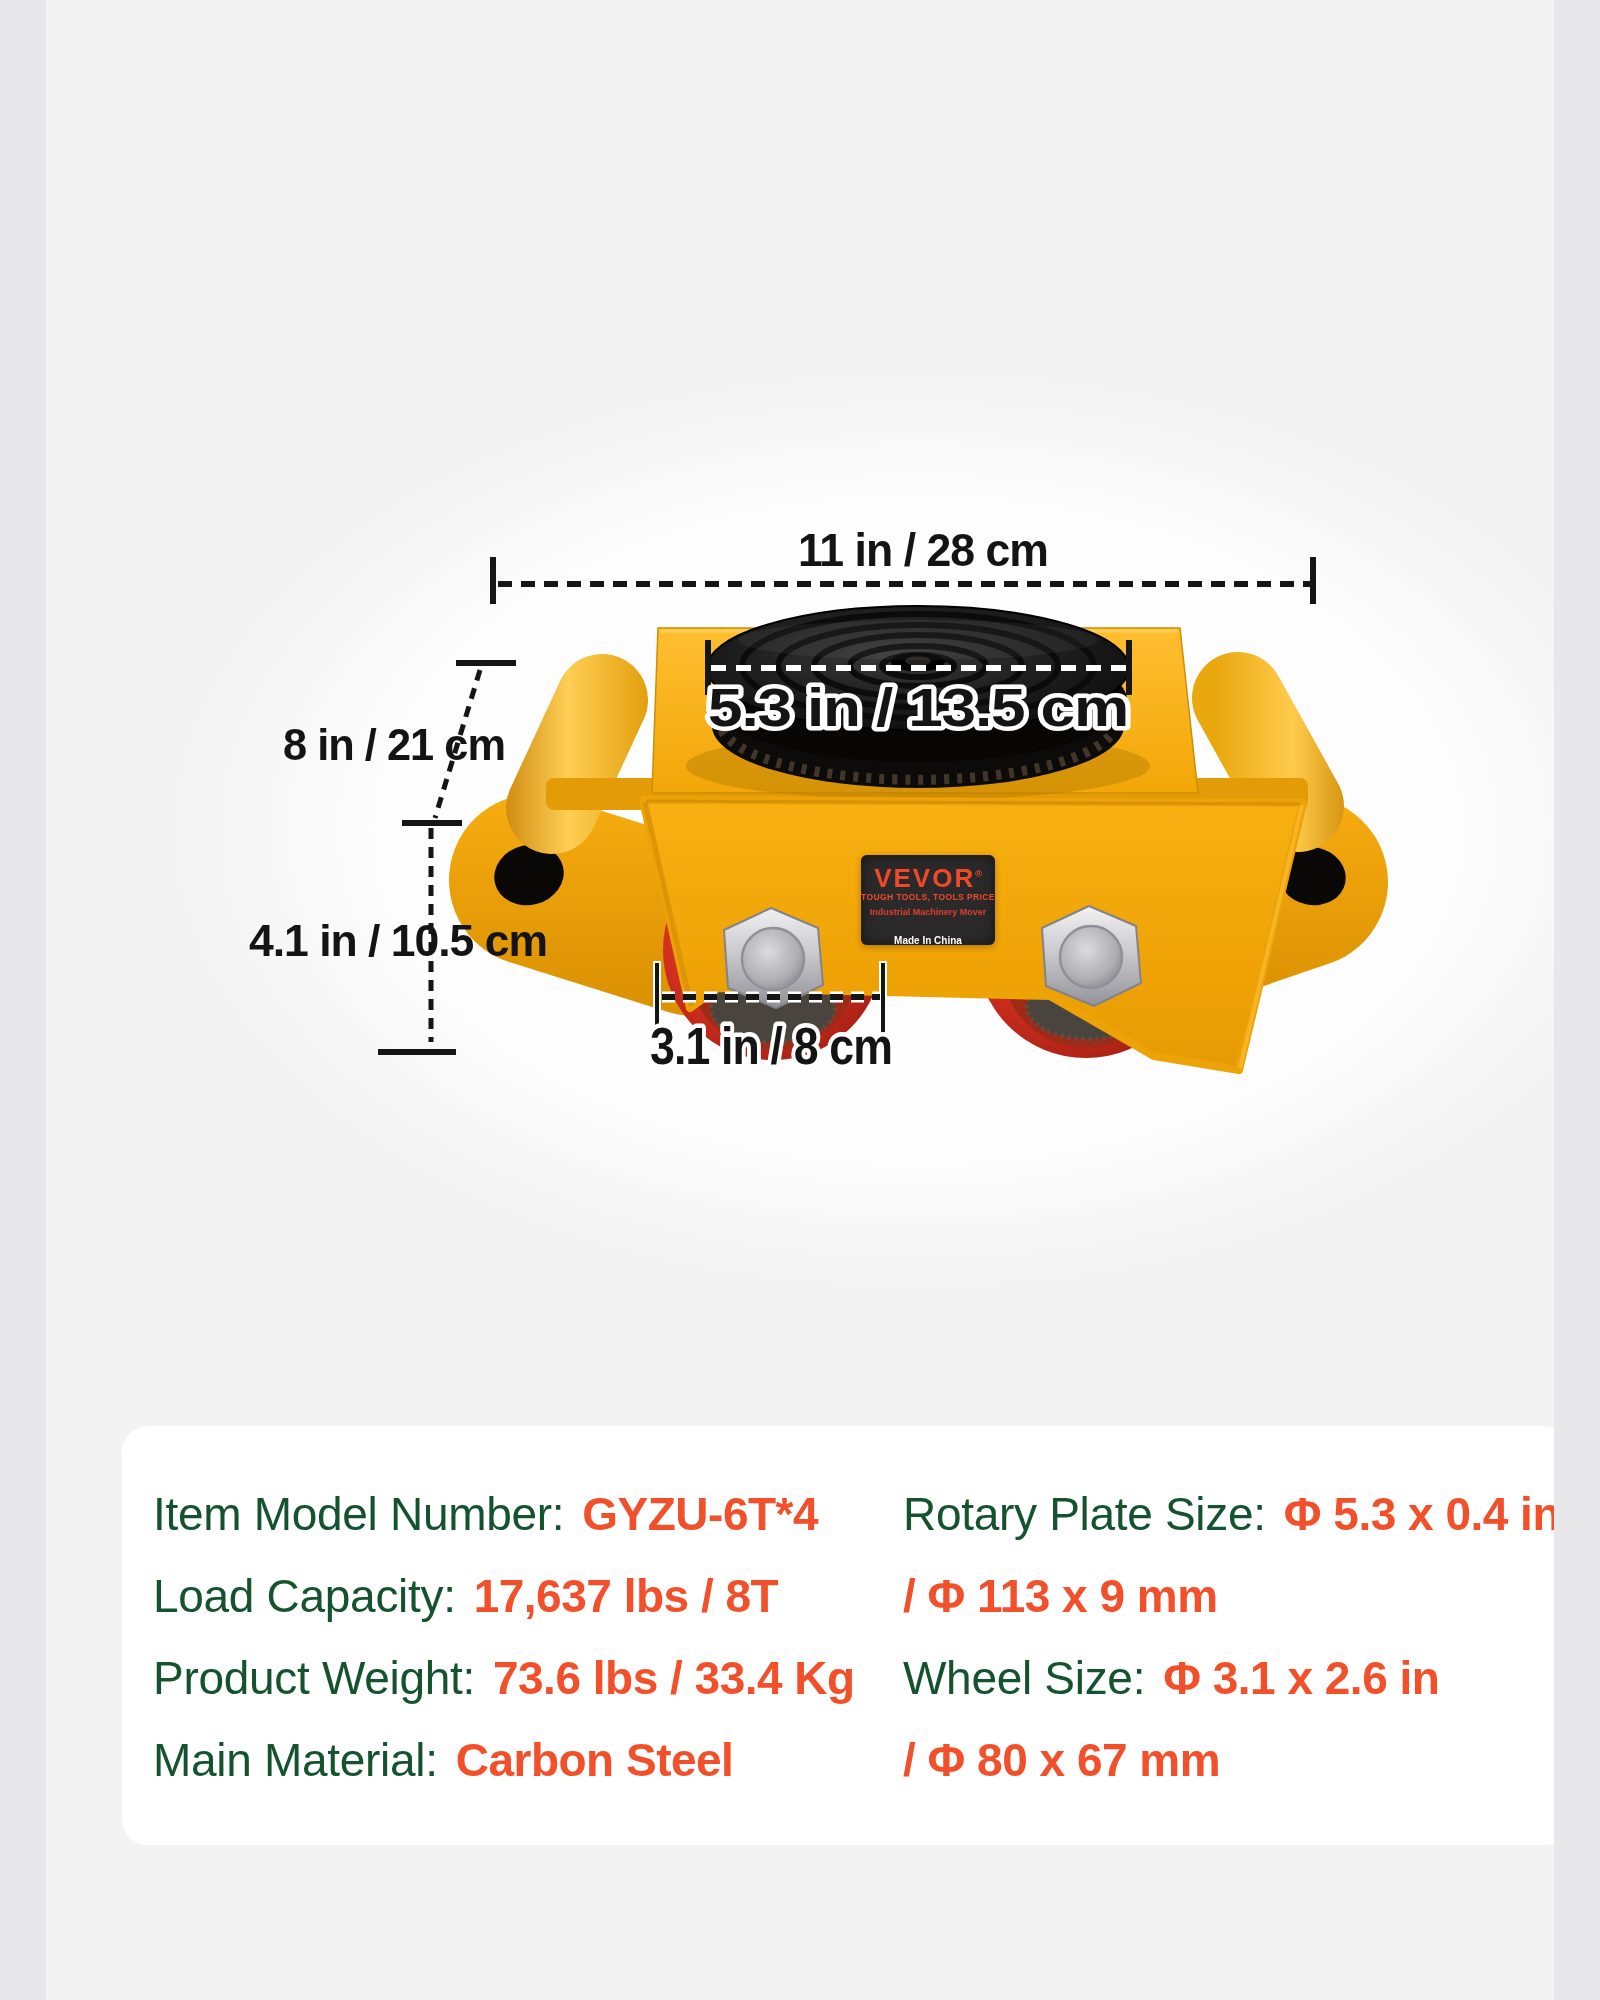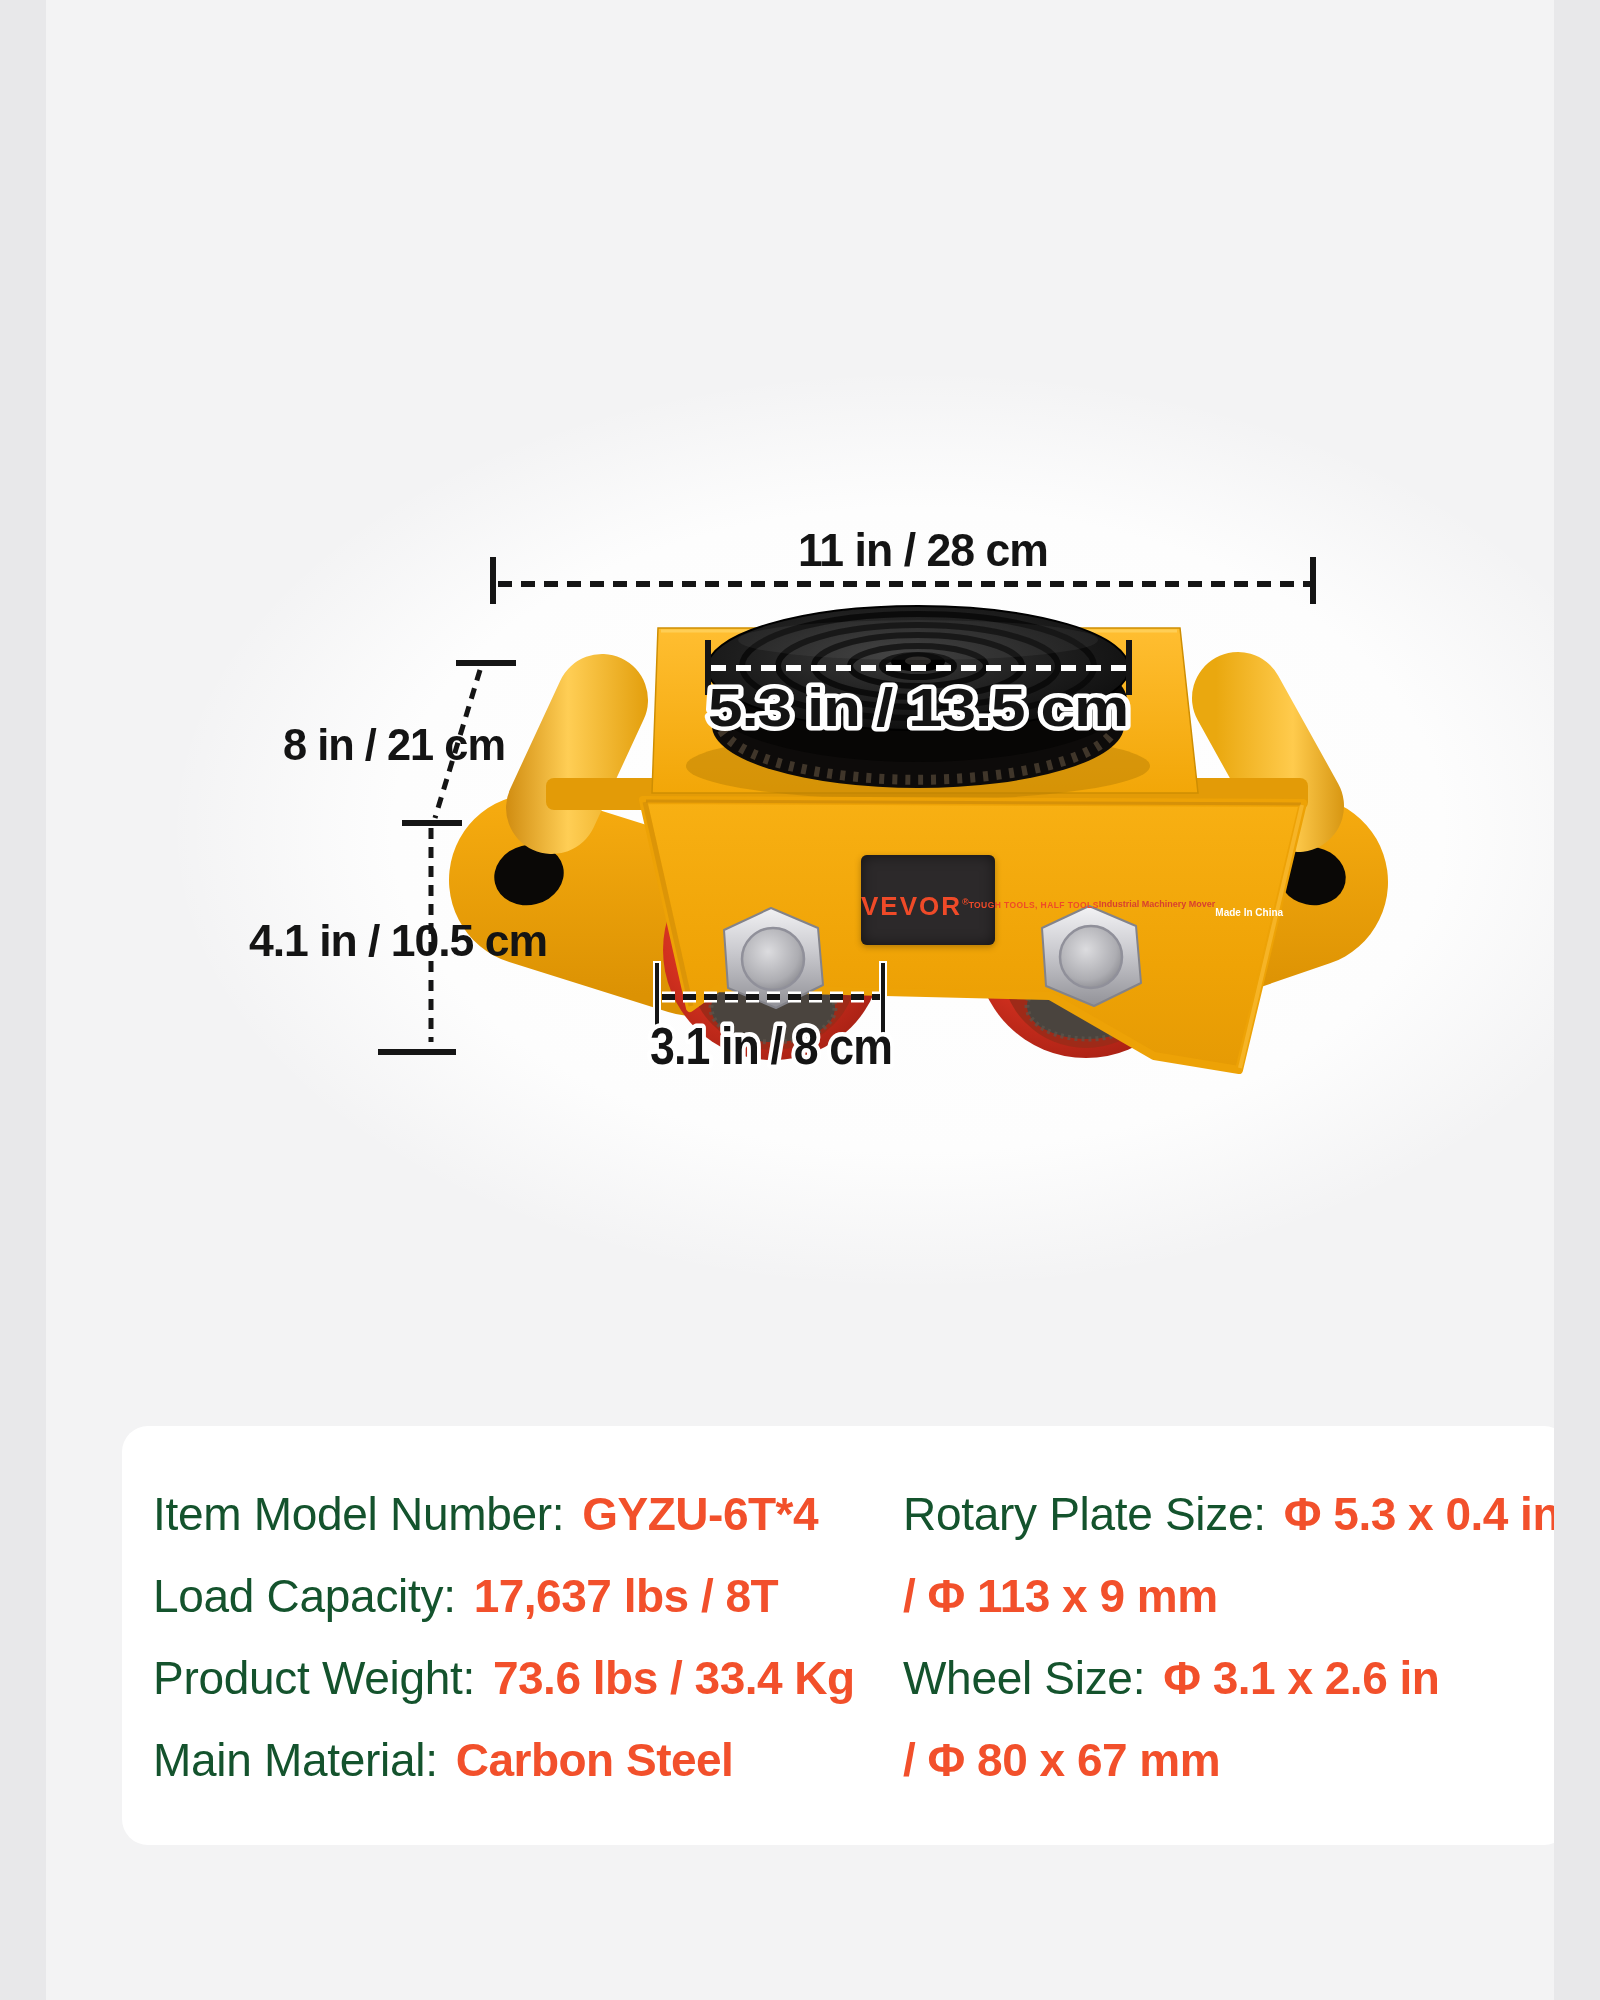--- a/index.html
+++ b/index.html
@@ -14,21 +14,21 @@
   .dim-text{
     font-family:"Liberation Sans",sans-serif;
     font-weight:700;fill:#141414;letter-spacing:-1px;
   }
   .dim-text.haloed{stroke:#ffffff;stroke-width:9px;paint-order:stroke;stroke-linejoin:round;}
 
   
   .brand-plate{
     position:absolute;left:815px;top:855px;width:134px;height:90px;
     background:#2c292a;border-radius:6px;
-    display:flex;align-items:center;justify-content:flex-start;
+    display:flex;flex-direction:column;align-items:center;justify-content:flex-start;
     padding-top:7px;box-sizing:border-box;
     box-shadow:0 2px 6px rgba(60,40,0,.35), inset 0 0 14px rgba(0,0,0,.55);
   }
   .brand-name{color:#ef4a28;font-weight:700;font-size:26px;line-height:24px;letter-spacing:2px;}
   .brand-name sup{font-size:9px;letter-spacing:0;}
   .brand-tagline{color:#ef4a28;font-weight:700;font-size:8.5px;letter-spacing:.4px;margin-top:2px;white-space:nowrap;}
   .brand-divider{width:88%;height:1px;background:rgba(232,71,43,.45);margin:3px 0 2px 0;}
   .brand-sub{color:#d8402f;font-weight:700;font-size:9px;white-space:nowrap;}
   .brand-origin{color:#ffffff;font-weight:700;font-size:10px;margin-top:18px;white-space:nowrap;}
 
@@ -203,21 +203,21 @@
       <line x1="616" y1="997" x2="834" y2="997" stroke="#ffffff" stroke-width="11" stroke-dasharray="13 8"></line>
       <line x1="616" y1="997" x2="834" y2="997" stroke="#151515" stroke-width="6" stroke-dasharray="13 8"></line>
       <text class="dim-text haloed" x="725" y="1064" font-size="52" text-anchor="middle" textLength="242" lengthAdjust="spacingAndGlyphs">3.1 in / 8 cm</text>
     </g>
   </svg>
 
   <div class="brand-plate">
     <div class="brand-name">
       <span>VEVOR</span><sup>®</sup>
     </div>
-    <div class="brand-tagline">TOUGH TOOLS, HALF TOOLS</div>
+    <div class="brand-tagline">TOUGH TOOLS, TOOLS PRICE</div>
     <div class="brand-divider"></div>
     <div class="brand-sub">Industrial Machinery Mover</div>
     <div class="brand-origin">Made In China</div>
   </div>
 
   <div class="spec-card">
     <div class="spec-col spec-col-left">
       <div class="spec-row">
         <span class="spec-label">Item Model Number:</span>
         <span class="spec-value">GYZU-6T*4</span>

